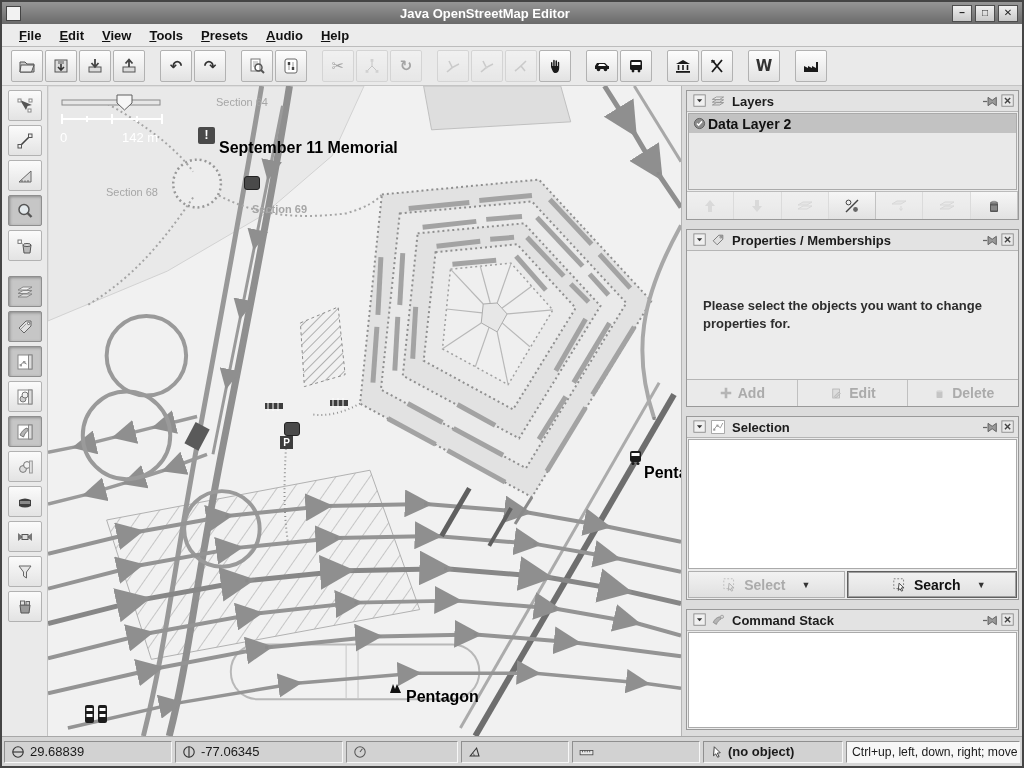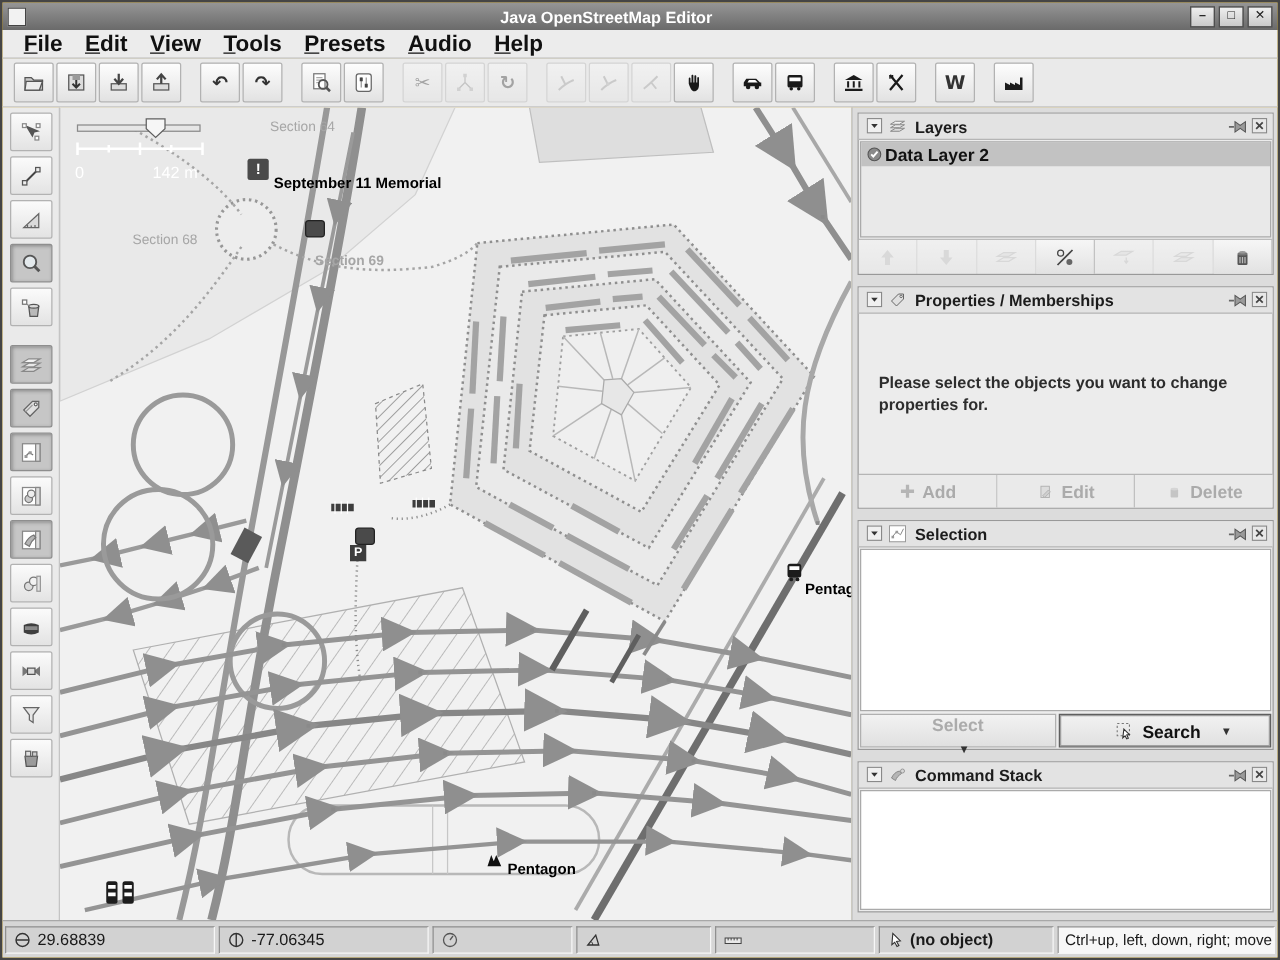--- a/index.html
+++ b/index.html
@@ -9,21 +9,21 @@
   
   .titlebar{height:22px;flex:0 0 22px;background:linear-gradient(#969696,#6a6a6a);
     display:flex;align-items:center;padding:0 4px;}
   .app-icon{width:13px;height:13px;background:#f2f2f2;border:1px solid #444;}
   .title{flex:1;text-align:center;color:#fff;font-size:13px;font-weight:bold;}
   .winbtn{width:18px;height:15px;background:linear-gradient(#efefef,#c9c9c9);
     border:1px solid #4e4e4e;margin-left:3px;font-size:10px;line-height:14px;
     text-align:center;color:#222;font-weight:bold;}
   
   .menubar{height:22px;flex:0 0 22px;background:#ececec;border-bottom:1px solid #bcbcbc;
-    display:flex;align-items:center;padding-left:8px;font-size:18px;font-weight:bold;color:#111;}
+    display:flex;align-items:center;padding-left:8px;font-size:13px;font-weight:bold;color:#111;}
   .menu-item{padding:2px 9px;}
   .menu-item u{text-decoration:underline;}
   
   .toolbar{height:38px;flex:0 0 38px;background:#eaeaea;border-bottom:1px solid #c4c4c4;
     display:flex;align-items:center;padding-left:9px;}
   .tb-group{display:flex;margin-right:13px;}
   .tb-btn{width:32px;height:32px;box-sizing:border-box;border:1px solid #b2b2b2;border-radius:2px;
     background:linear-gradient(#fdfdfd,#e2e2e2);margin-right:2px;display:flex;
     align-items:center;justify-content:center;padding:0;}
   .tb-btn.disabled{opacity:.38;}
@@ -35,21 +35,21 @@
   .side-btn{width:34px;height:31px;box-sizing:border-box;border:1px solid #b2b2b2;border-radius:2px;
     background:linear-gradient(#fbfbfb,#e3e3e3);margin-bottom:4px;display:flex;
     align-items:center;justify-content:center;padding:0;}
   .side-btn.active{background:#c6c6c6;border-color:#8e8e8e;box-shadow:inset 1px 1px 3px rgba(0,0,0,.3);}
   .side-gap{height:11px;}
   
   .map{flex:1;position:relative;background:#f1f1f1;overflow:hidden;}
   .map svg.base{position:absolute;inset:0;}
   .ovl{position:absolute;}
   .map-label{position:absolute;font-size:11px;color:#a6a6a6;white-space:nowrap;}
-  .poi-label{position:absolute;font-size:12px;font-weight:bold;color:#000;white-space:nowrap;}
+  .poi-label{position:absolute;font-size:16px;font-weight:bold;color:#000;white-space:nowrap;}
   .scale-text{color:#fff;font-size:13px;position:absolute;top:18px;}
   .mini-icon{position:absolute;}
   
   .rightcol{width:341px;flex:0 0 341px;background:#dcdcdc;border-left:1px solid #b5b5b5;
     padding:4px 3px 4px 4px;box-sizing:border-box;display:flex;flex-direction:column;}
   .panel{background:#ececec;border:1px solid #999;display:flex;flex-direction:column;
     margin-bottom:9px;box-sizing:border-box;}
   .panel-header{height:20px;flex:0 0 20px;display:flex;align-items:center;background:#e3e3e3;
     border-bottom:1px solid #b5b5b5;padding:0 3px;}
   .panel-title{font-size:13px;font-weight:bold;color:#1c1c1c;margin-left:6px;flex:1;}
@@ -65,21 +65,21 @@
   .props-msg{flex:1;display:flex;align-items:center;padding:6px 10px 6px 16px;
     font-size:13px;font-weight:bold;color:#2d2d2d;line-height:1.35;}
   .btn-row{height:26px;flex:0 0 26px;display:flex;border-top:1px solid #b5b5b5;}
   .row-btn{flex:1;background:#eaeaea;border:none;border-right:1px solid #c0c0c0;
     font-size:14px;font-weight:bold;color:#ababab;display:flex;align-items:center;
     justify-content:center;gap:5px;}
   .row-btn:last-child{border-right:none;}
   .sel-row{height:27px;flex:0 0 27px;display:flex;gap:2px;padding:1px;}
   .sel-btn{flex:1;display:flex;align-items:center;justify-content:center;gap:6px;
     font-size:14px;font-weight:bold;border:1px solid #b0b0b0;background:linear-gradient(#f2f2f2,#e0e0e0);}
-  .sel-btn.dim{color:#ababab;flex-direction:column;}
+  .sel-btn.dim{color:#ababab;}
   .sel-btn.strong{color:#111;border:1px solid #5f5f5f;box-shadow:0 0 0 1px #9f9f9f inset;padding-left:20px;}
   .caret{font-size:9px;color:#333;margin-left:10px;}
   
   .statusbar{height:29px;flex:0 0 29px;background:#d6d6d6;border-top:1px solid #a8a8a8;
     display:flex;align-items:center;padding:0 2px;gap:3px;font-size:13px;color:#1a1a1a;}
   .seg{height:22px;box-sizing:border-box;border:1px solid #8f8f8f;border-right-color:#f7f7f7;
     border-bottom-color:#f7f7f7;background:#d2d2d2;display:flex;align-items:center;
     padding:0 5px;gap:4px;white-space:nowrap;overflow:hidden;}
   .seg.help{flex:1;background:#f7f7f7;font-size:12.2px;}
 </style>

